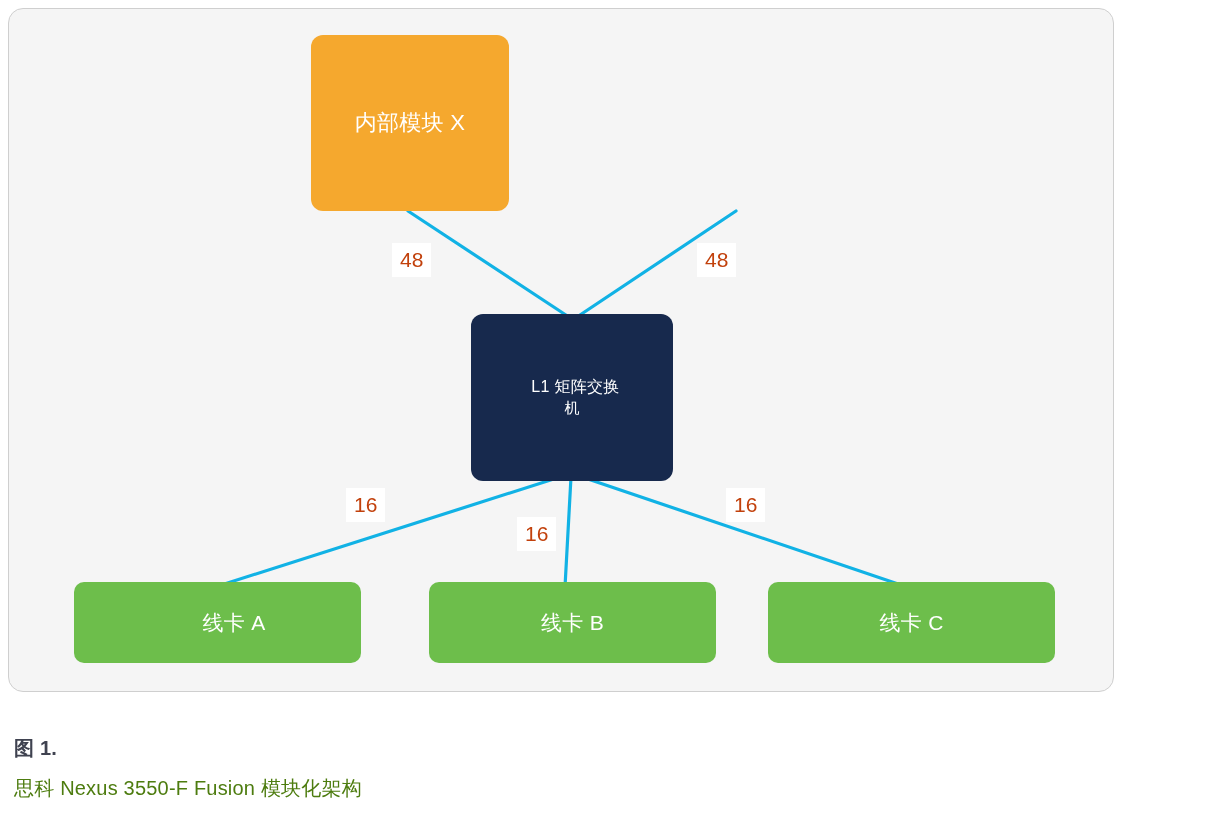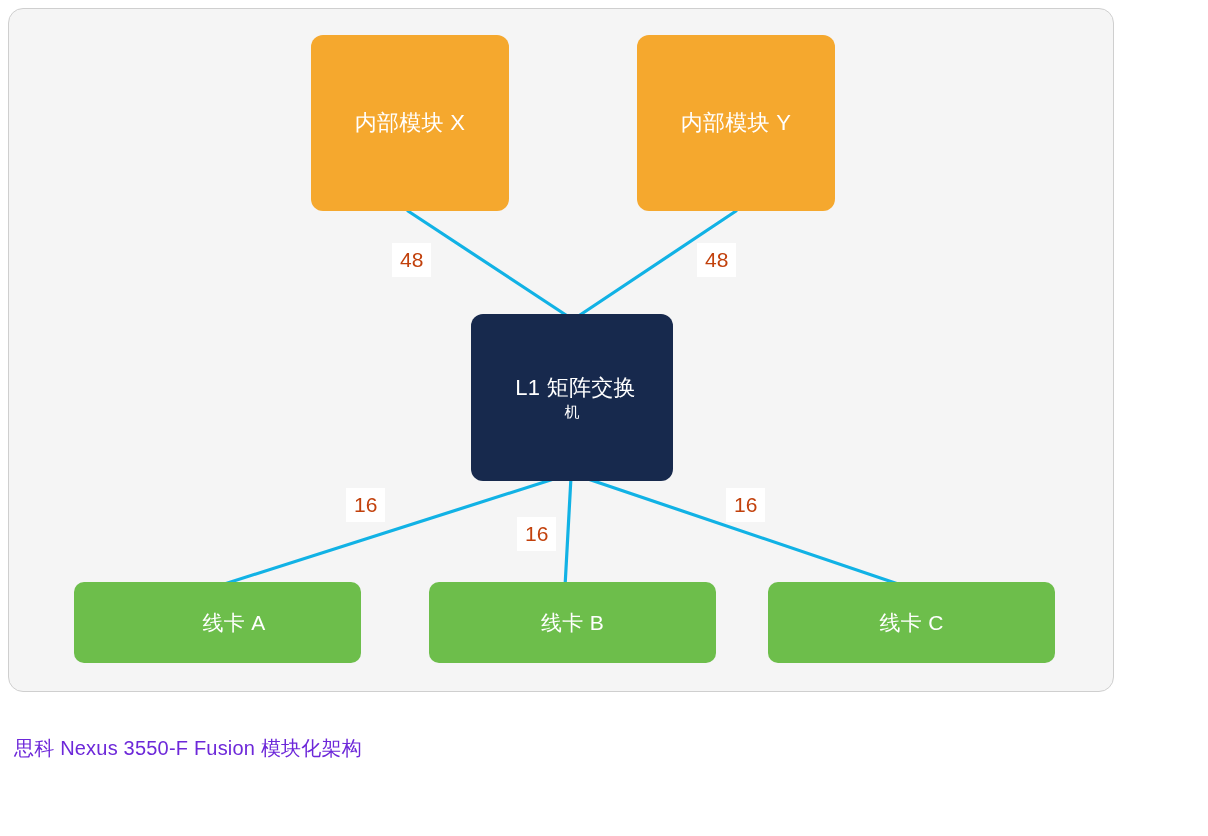--- a/index.html
+++ b/index.html
@@ -80,21 +80,21 @@
     left: 462px;
     top: 305px;
     width: 202px;
     height: 167px;
     border-radius: 12px;
     background: #17294d;
     flex-direction: column;
     line-height: 1.18;
   }
   .node-switch .sw-line1 {
-    font-size: 22px;
+    font-size: 16px;
     letter-spacing: 0.3px;
     white-space: nowrap;
     margin-left: 7px;
   }
   .node-switch .sw-line2 {
     font-size: 15px;
     letter-spacing: 0.2px;
     margin-top: 2px;
   }
 
@@ -137,21 +137,21 @@
   .caption-label {
     font-size: 20px;
     font-weight: 700;
     color: #3f4250;
     letter-spacing: 0.2px;
     margin-bottom: 13px;
   }
   .caption-text {
     font-size: 20px;
     font-weight: 400;
-    color: #6d28d9;
+    color: #4d7c0f;
     letter-spacing: 0.2px;
   }
 </style>
 </head>
 <body>
 
 <div id="root">
 
   <section class="figure-panel">
     <div class="diagram">
@@ -162,23 +162,20 @@
           <line x1="727" y1="202" x2="562" y2="312"></line>
           <line x1="551" y1="468" x2="206" y2="578"></line>
           <line x1="562" y1="468" x2="556" y2="578"></line>
           <line x1="573" y1="468" x2="898" y2="578"></line>
         </g>
       </svg>
 
       <div class="node node-module mod-x">
         <span>内部模块 X</span>
       </div>
-      <div class="node node-module mod-y">
-        <span>内部模块 Y</span>
-      </div>
 
       <div class="node node-switch">
         <span class="sw-line1">L1 矩阵交换</span>
         <span class="sw-line2">机</span>
       </div>
 
       <div class="node node-card card-a">
         <span>线卡 A</span>
       </div>
       <div class="node node-card card-c">
@@ -191,16 +188,17 @@
       <div class="edge-label lbl-48-x">48</div>
       <div class="edge-label lbl-48-y">48</div>
       <div class="edge-label lbl-16-a">16</div>
       <div class="edge-label lbl-16-b">16</div>
       <div class="edge-label lbl-16-c">16</div>
 
     </div>
   </section>
 
   <div class="caption">
+    <div class="caption-label">图 1.</div>
     <div class="caption-text">思科 Nexus 3550-F Fusion 模块化架构</div>
   </div>
 
 </div>
 
 </body></html>

